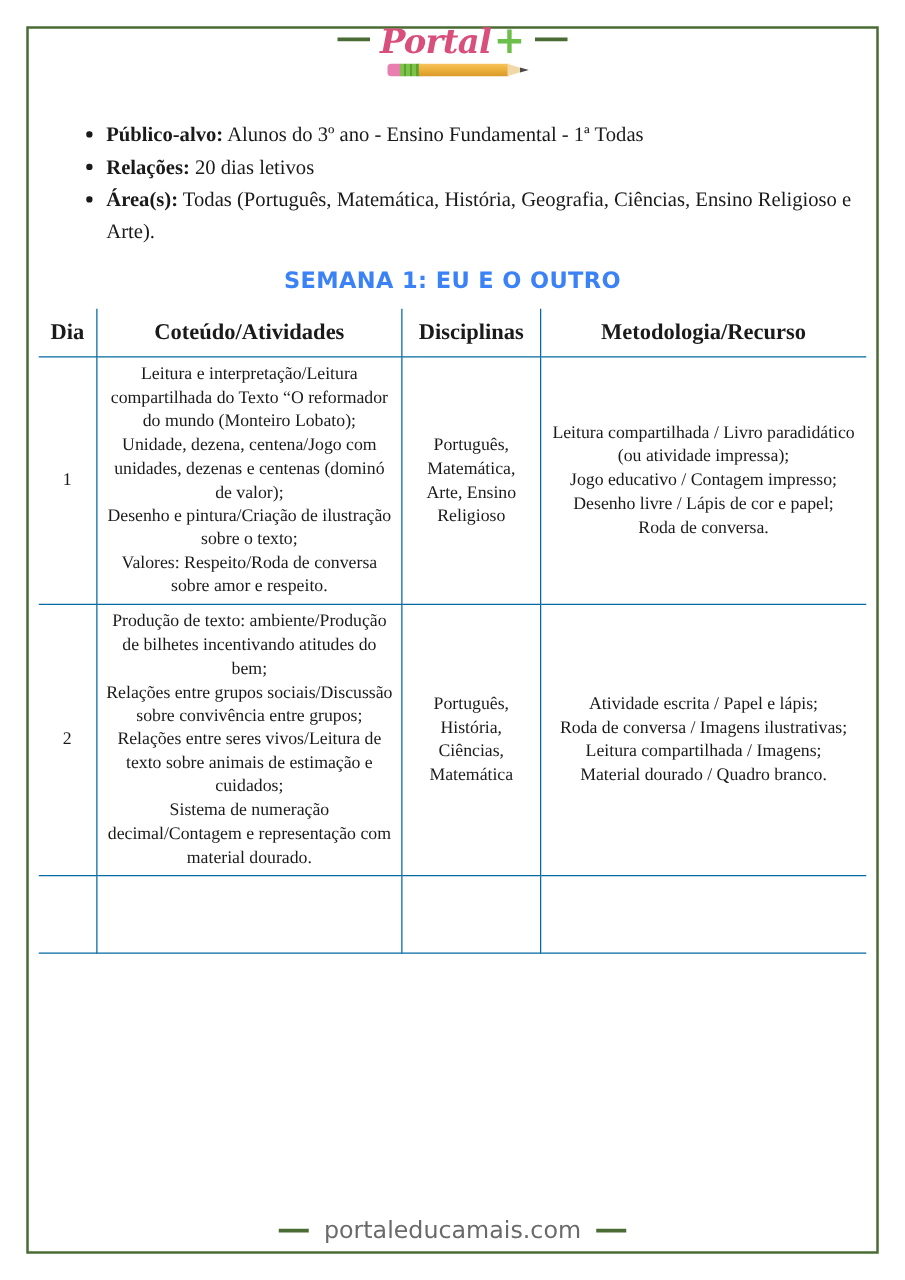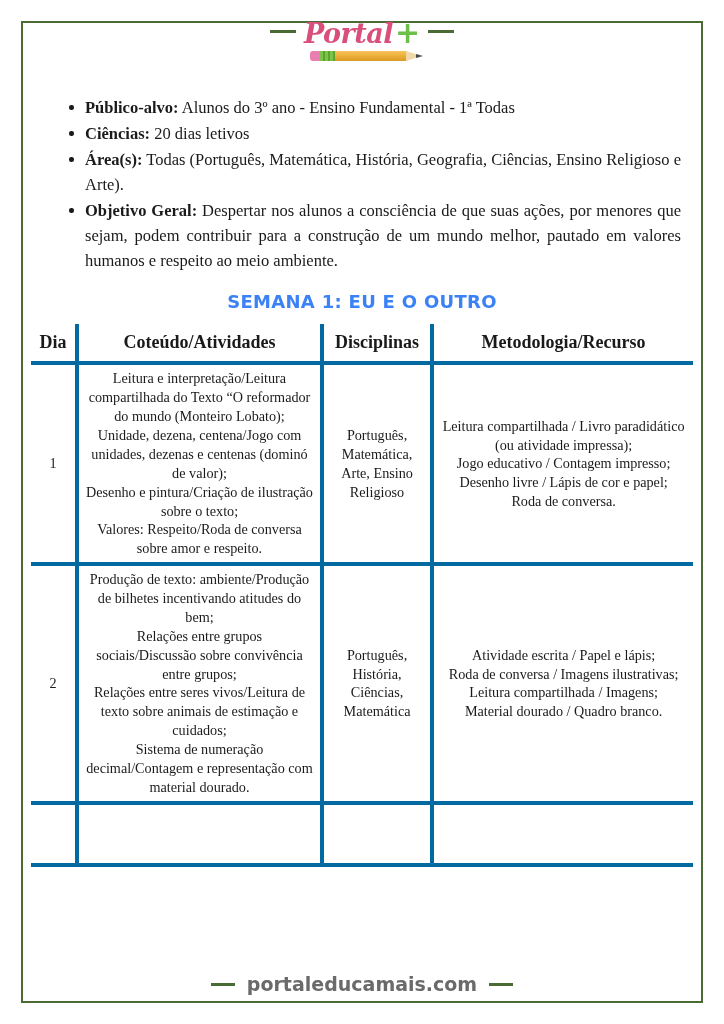--- a/index.html
+++ b/index.html
@@ -185,21 +185,21 @@
 
   
   .plan-table {
     width: 100%;
     border-collapse: collapse;
     table-layout: fixed;
     flex: none;
   }
   .plan-table th,
   .plan-table td {
-    border: 4px solid #0369a1;
+    border: 1px solid #0369a1;
     padding: 4px 6px;
     vertical-align: middle;
     text-align: center;
     font-size: 14.2px;
     line-height: 1.33;
   }
   .plan-table thead th {
     font-weight: 700;
     font-size: 18px;
     padding: 7px 4px;
@@ -221,21 +221,20 @@
   .row-empty td { height: 62px; }
 
   
   .footer {
     margin-top: auto;
     display: flex;
     align-items: center;
     justify-content: center;
     padding-bottom: 8px;
     flex: none;
-    font-weight: bold;
   }
   .footer-dash {
     display: inline-block;
     width: 24px;
     height: 3px;
     background: #4a6b33;
     margin: 0 12px;
   }
   .footer-text {
     font-family: "DejaVu Sans", "Liberation Sans", sans-serif;
@@ -268,27 +267,24 @@
           <span class="tip"></span>
         </div>
       </div>
     </div>
 
     <ul class="bullets">
       <li>
         <b>Público-alvo:</b><span> Alunos do 3º ano - Ensino Fundamental - 1ª Todas</span>
       </li>
       <li>
-        <b>Ciências:</b><span> 20 dias letivos</span>
+        <b>Relações:</b><span> 20 dias letivos</span>
       </li>
       <li>
         <b>Área(s):</b><span> Todas (Português, Matemática, História, Geografia, Ciências, Ensino Religioso e Arte).</span>
-      </li>
-      <li>
-        <b>Objetivo Geral:</b><span> Despertar nos alunos a consciência de que suas ações, por menores que sejam, podem contribuir para a construção de um mundo melhor, pautado em valores humanos e respeito ao meio ambiente.</span>
       </li>
     </ul>
 
     <div class="section-title">SEMANA 1: EU E O OUTRO</div>
 
     <table class="plan-table">
       <thead>
         <tr>
           <th class="col-day">Dia</th>
           <th class="col-content">Coteúdo/Atividades</th>

